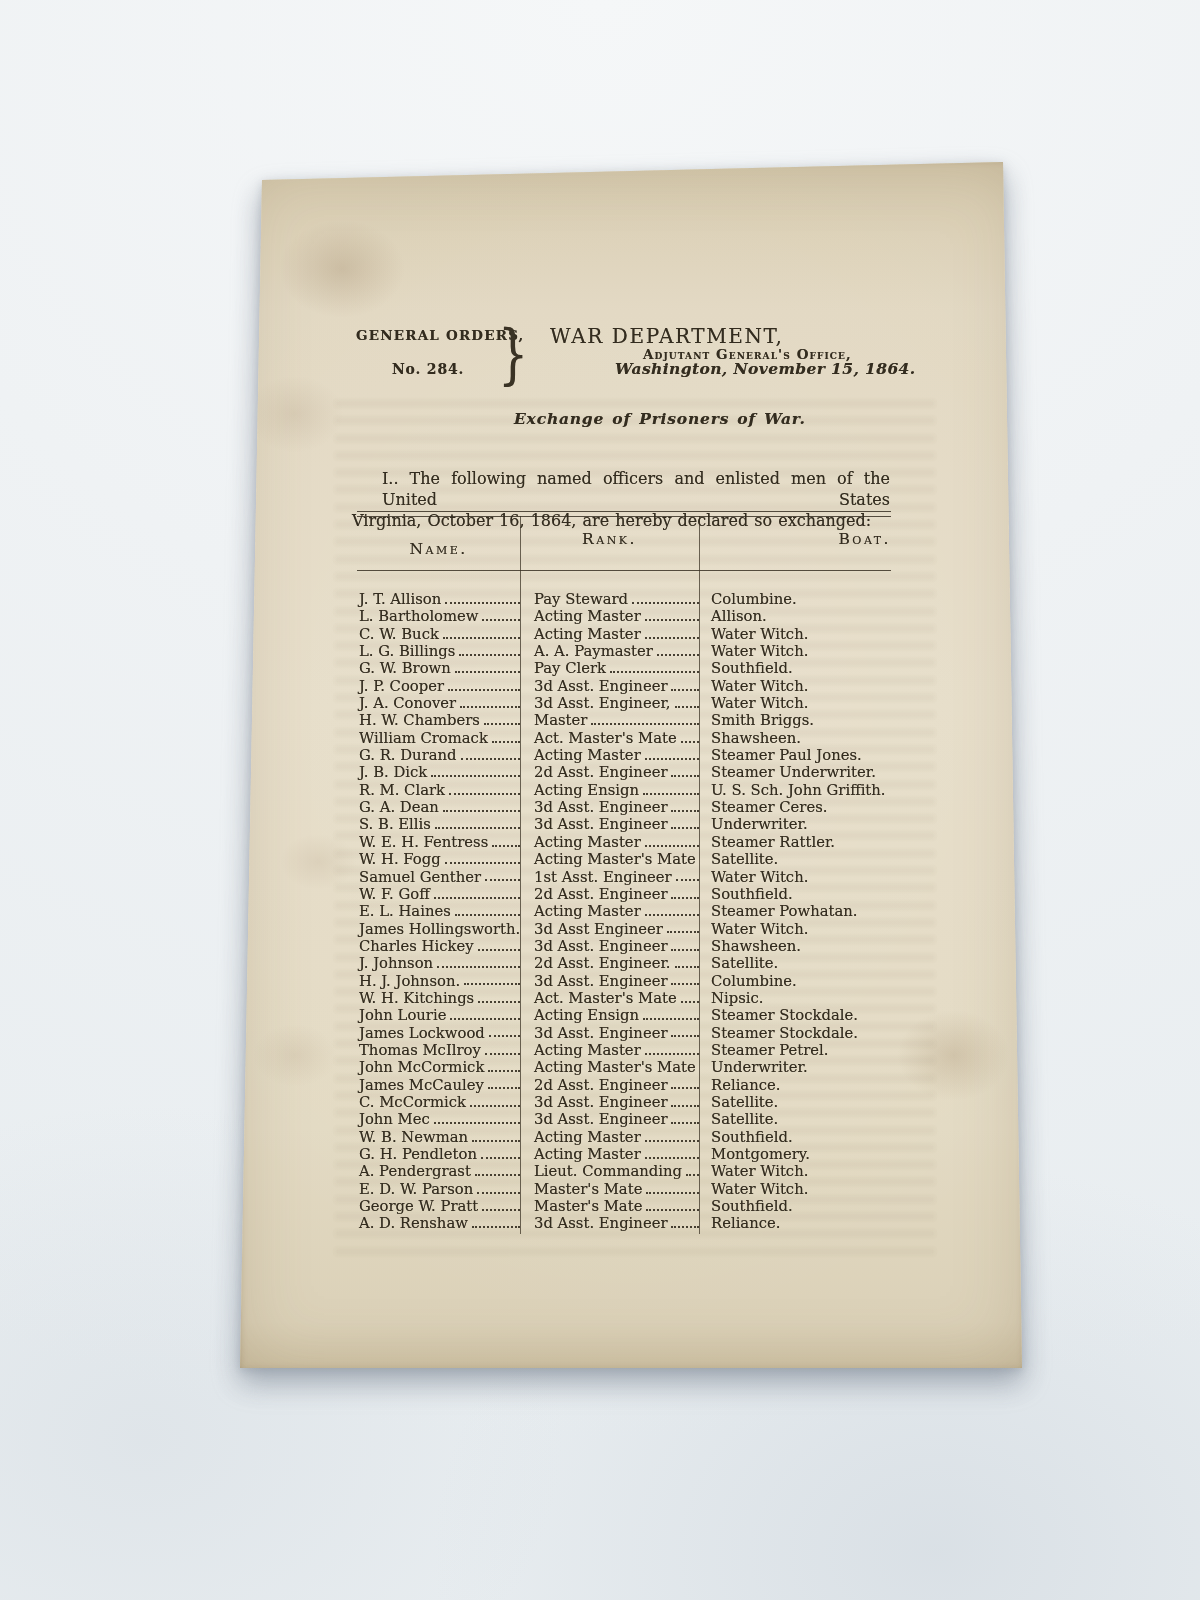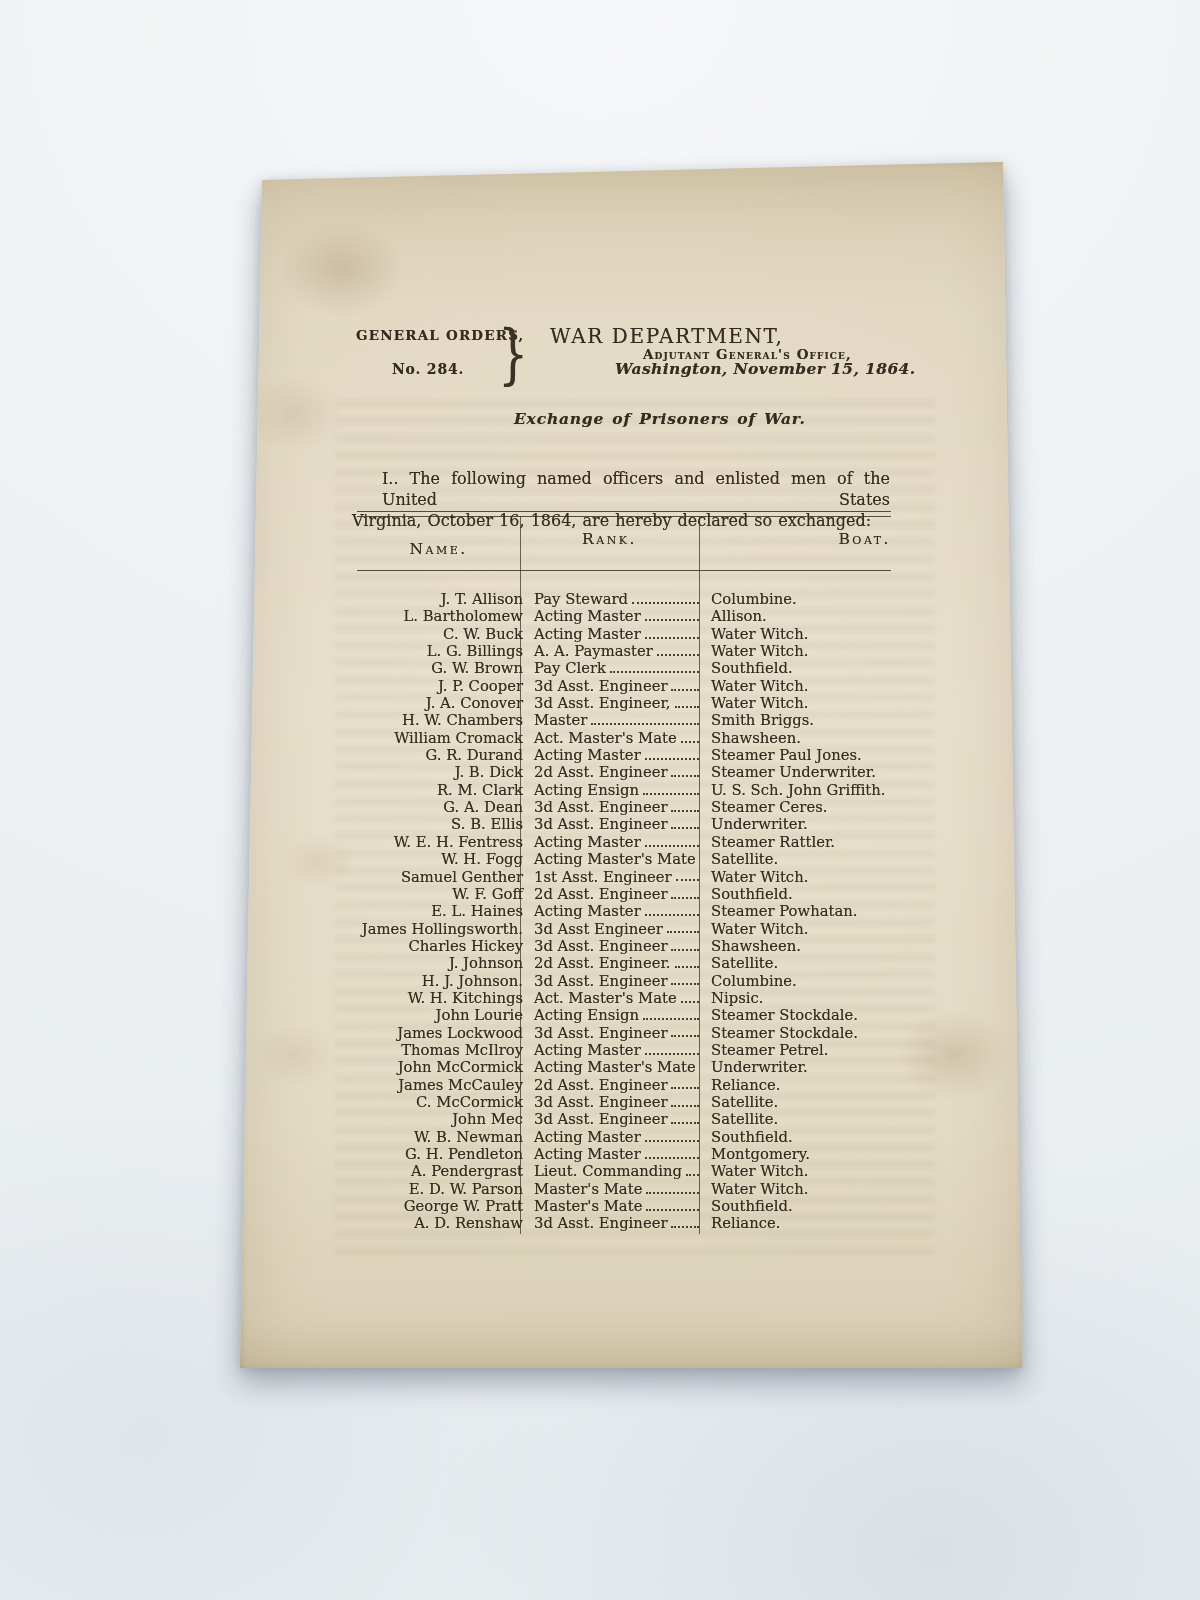--- a/index.html
+++ b/index.html
@@ -64,21 +64,21 @@
   .vline.v2{left:342px;}
   .thead{position:absolute;top:22px;left:0;width:534px;display:flex;}
   .thead .hcell{font-variant:small-caps;font-size:15.5px;letter-spacing:2.5px;text-align:center;}
   .thead .h-name{width:163px;margin-top:10px;}
   .thead .h-rank{width:179px;}
   .thead .h-boat{width:192px;text-align:right;}
   .rows{position:absolute;top:82px;left:0;width:534px;}
   .trow{display:flex;height:17.35px;line-height:17.35px;}
   .cell{display:flex;align-items:flex-end;overflow:visible;}
   .cell .ctext{white-space:nowrap;line-height:17.35px;}
-  .c-name{width:166px;padding-left:2px;box-sizing:border-box;flex-direction:column;}
+  .c-name{width:166px;padding-left:2px;box-sizing:border-box;}
   .c-rank{width:179px;padding-left:11px;box-sizing:border-box;}
   .c-boat{width:189px;padding-left:9px;box-sizing:border-box;}
   .dots{flex:1;height:0;border-bottom:2.2px dotted rgba(48,41,28,.88);margin:0 3px 3.5px 4px;}
 </style>
 </head>
 <body>
 
 <div class="photo-backdrop"></div>
 
 <div class="paper-wrap">

